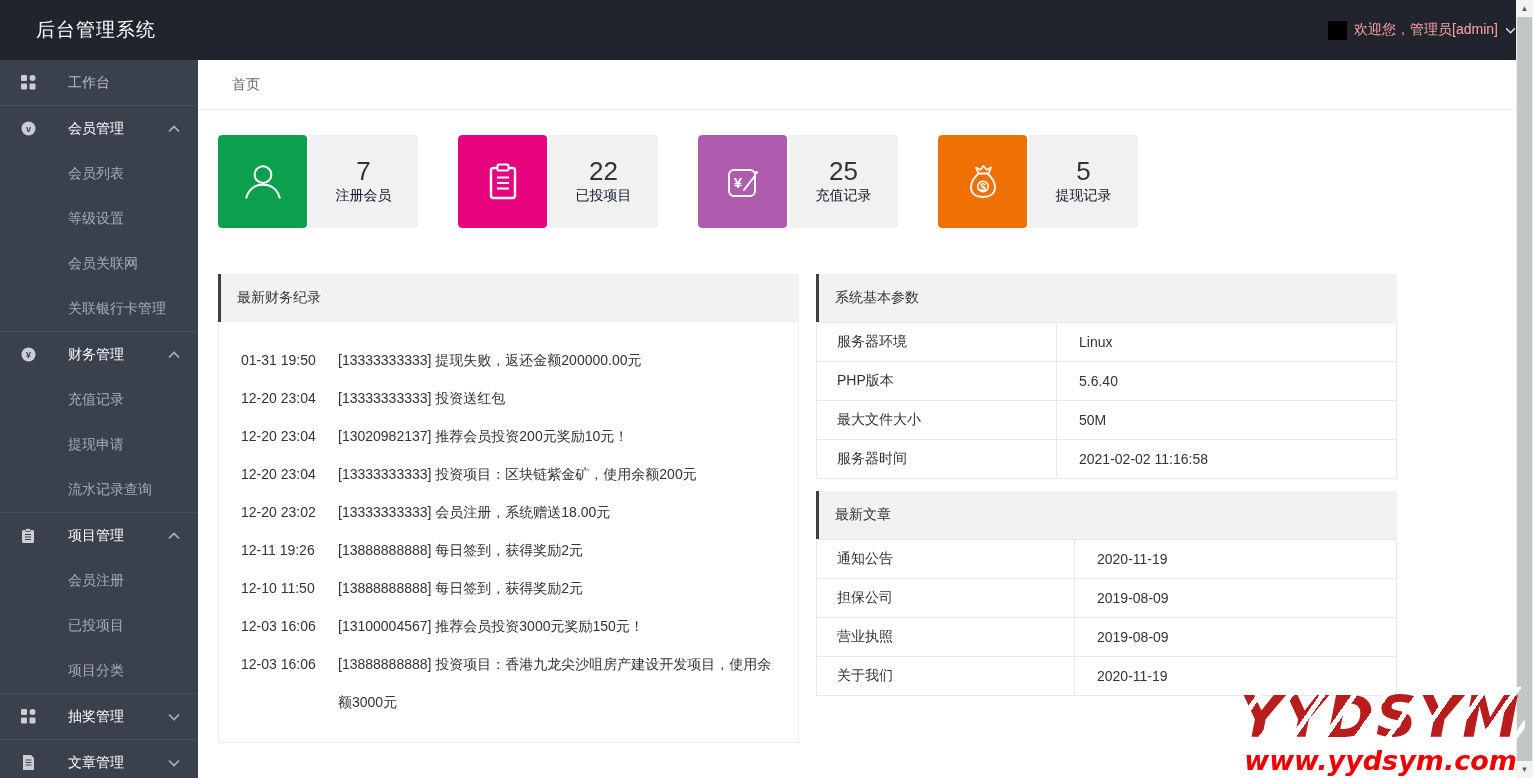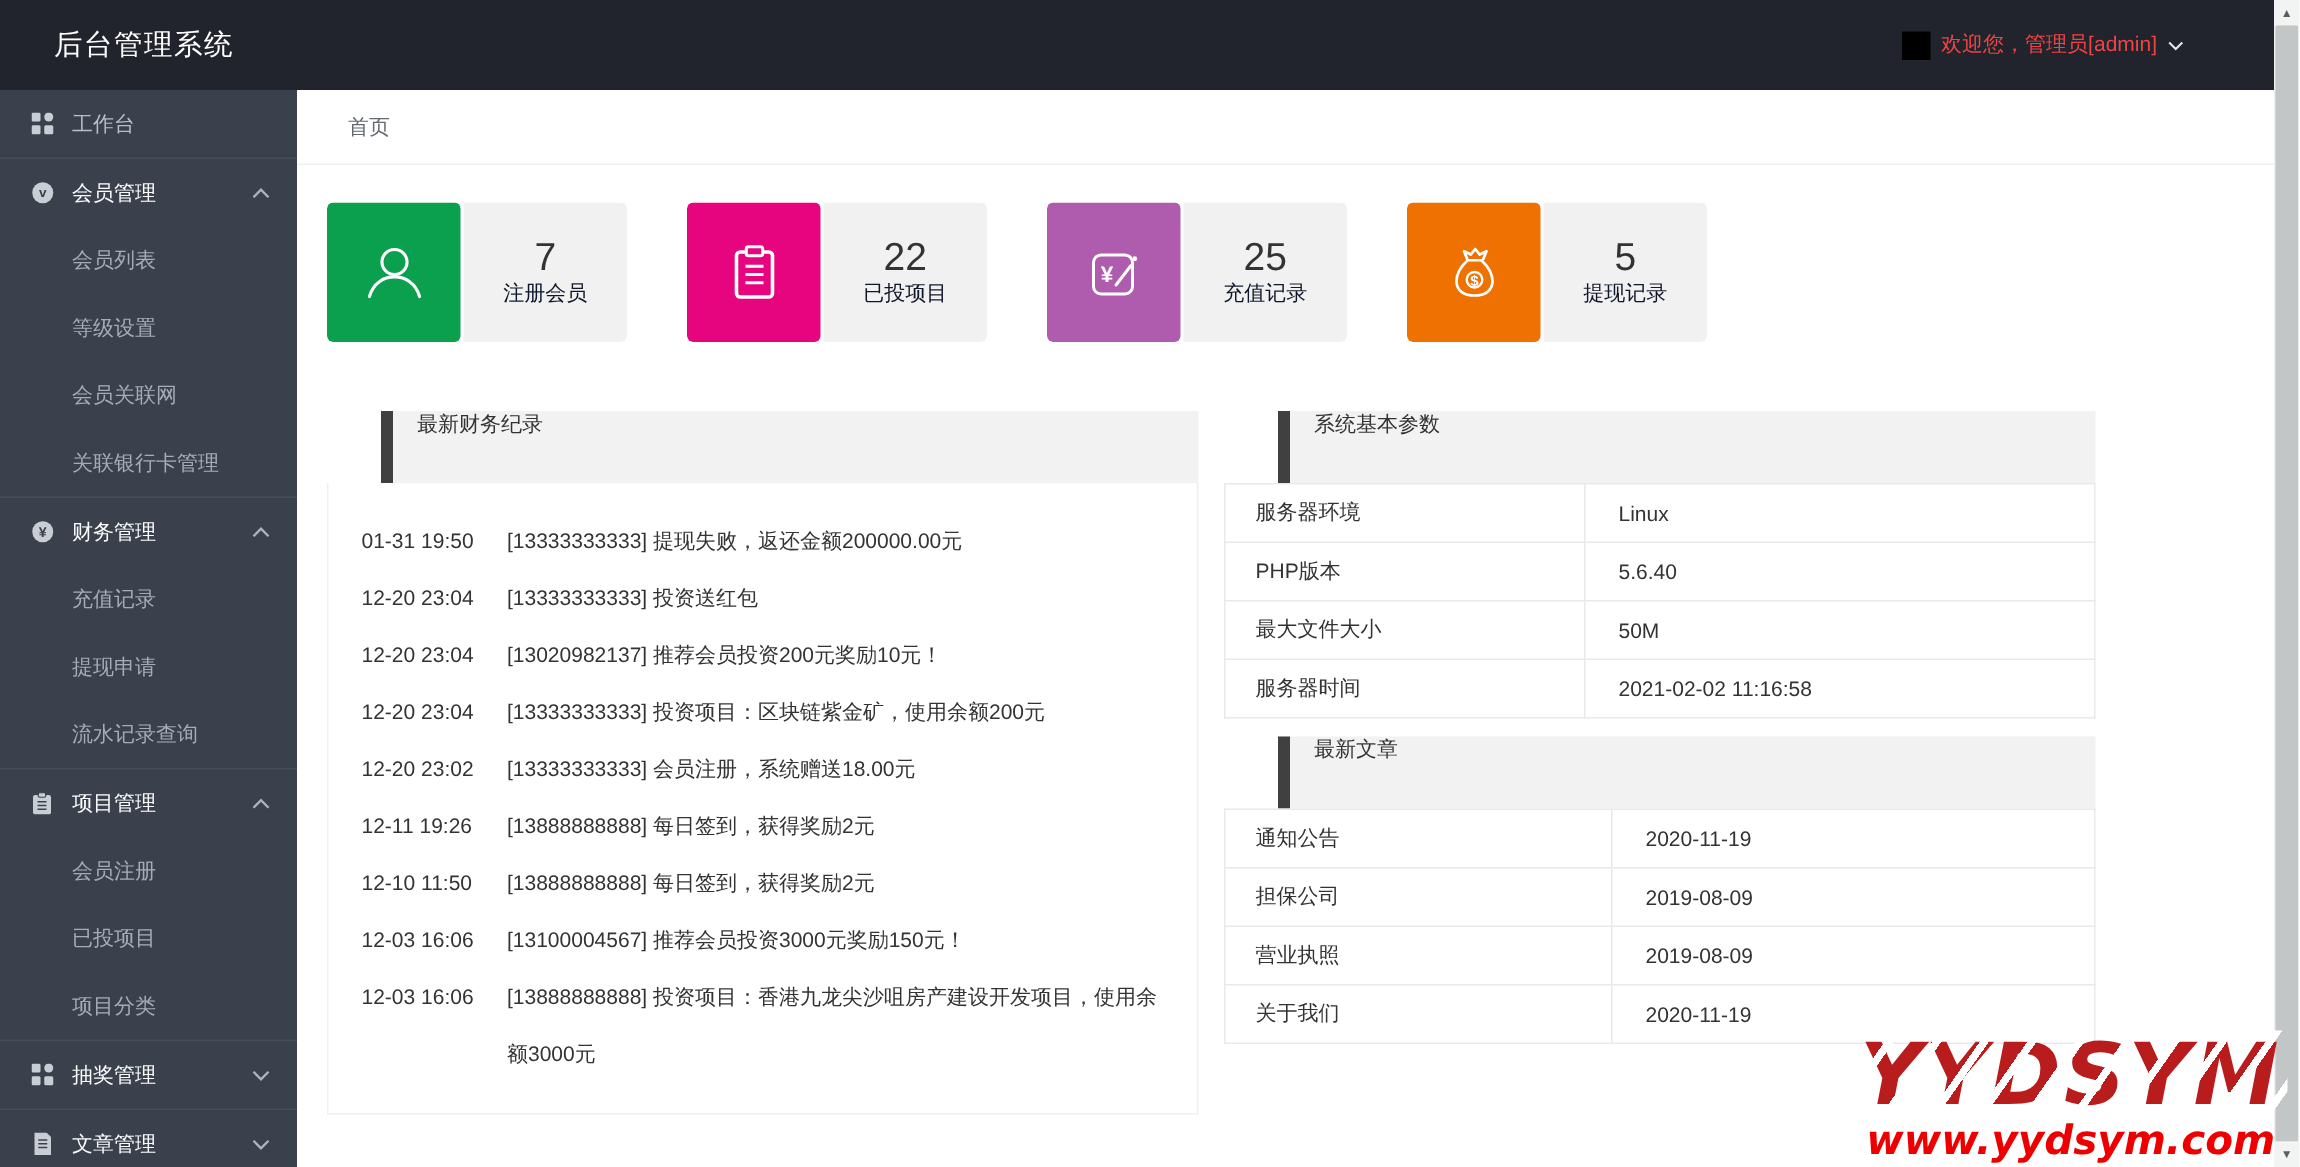--- a/index.html
+++ b/index.html
@@ -3,29 +3,29 @@
 <meta charset="utf-8">
 <style>
   * { margin:0; padding:0; box-sizing:border-box; }
   html,body { width:1533px; height:778px; overflow:hidden; }
   body { font-family:"Liberation Sans","DejaVu Sans",sans-serif; background:#fff; position:relative; }
 
   
   .header { position:absolute; top:0; left:0; right:17px; height:60px; background:#21242c;
             display:flex; align-items:center; justify-content:space-between; z-index:5; }
   .header-title { color:#fff; font-size:19px; letter-spacing:1px; padding-left:36px; }
-  .header-right { display:flex; align-items:center; padding-right:60px; color:#ef4444; font-size:14px; gap:7px; }
+  .header-right { display:flex; align-items:center; color:#fca5a5; font-size:14px; gap:7px; }
   .avatar-sq { width:19px; height:19px; background:#000; display:inline-block; }
   .chev-down-sm { width:11px; height:7px; }
 
   
   .sidebar { position:absolute; top:60px; left:0; bottom:0; width:198px; background:#3a414d; z-index:4; overflow:hidden; }
   .nav-item { height:45px; display:flex; align-items:center; padding:0 18px 0 20px; cursor:pointer; }
   .nav-ico { width:16px; height:16px; margin-right:12px; display:flex; align-items:center; justify-content:center; flex:0 0 16px; }
-  .nav-label { font-size:14px; color:#b9bec6; flex:1; }
+  .nav-label { font-size:14px; color:#b9bec6; flex:1;margin-left:20px; }
   .nav-item.section .nav-label { color:#fbfbfc; }
   .nav-group { border-top:1px solid rgba(255,255,255,0.07); }
   .nav-sub .nav-item { padding-left:48px; }
   .nav-sub .nav-label { color:#a6acb5; }
   .chev { flex:0 0 12px; }
 
   
   .main { position:absolute; top:60px; left:198px; right:17px; bottom:0; background:#fff; overflow:hidden; }
   .breadcrumb-bar { height:50px; background:#fff; border-bottom:1px solid #eef0f0; display:flex; align-items:center; padding-left:34px; }
   .breadcrumb-bar span { font-size:14px; color:#646a70; }
@@ -41,22 +41,22 @@
   .stat-value { font-size:26px; color:#333; line-height:1; }
   .stat-label { font-size:14px; color:#0f172a; }
   .bg-green  { background:#0aa04e; }
   .bg-pink   { background:#e6057f; }
   .bg-purple { background:#b05cae; }
   .bg-orange { background:#ee7102; }
 
   
   .panels-row { display:flex; gap:17px; margin-top:46px; }
   .panel { width:581px; }
-  .panel-header { height:48px; background:#f2f2f2; border-left:8px solid #404040;
-                  display:flex; padding-left:16px;margin-left:36px; }
+  .panel-header { height:48px; background:#f2f2f2; border-left:3px solid #404040;
+                  display:flex; align-items:center; padding-left:16px; }
   .panel-header span { font-size:14px; color:#333; }
 
   .records-body { border:1px solid #efefef; border-top:none; min-height:421px; padding:19px 18px 14px 22px; }
   .record-row { display:flex; font-size:14px; color:#333; line-height:38px; }
   .record-time { flex:0 0 97px; }
   .record-text { flex:1; padding-right:4px; }
 
   .kv-table { width:100%; border-collapse:collapse; }
   .kv-table td { height:39px; border:1px solid #e9e9e9; font-size:14px; color:#333; padding-left:20px; }
   .kv-table td.v { padding-left:22px; }

